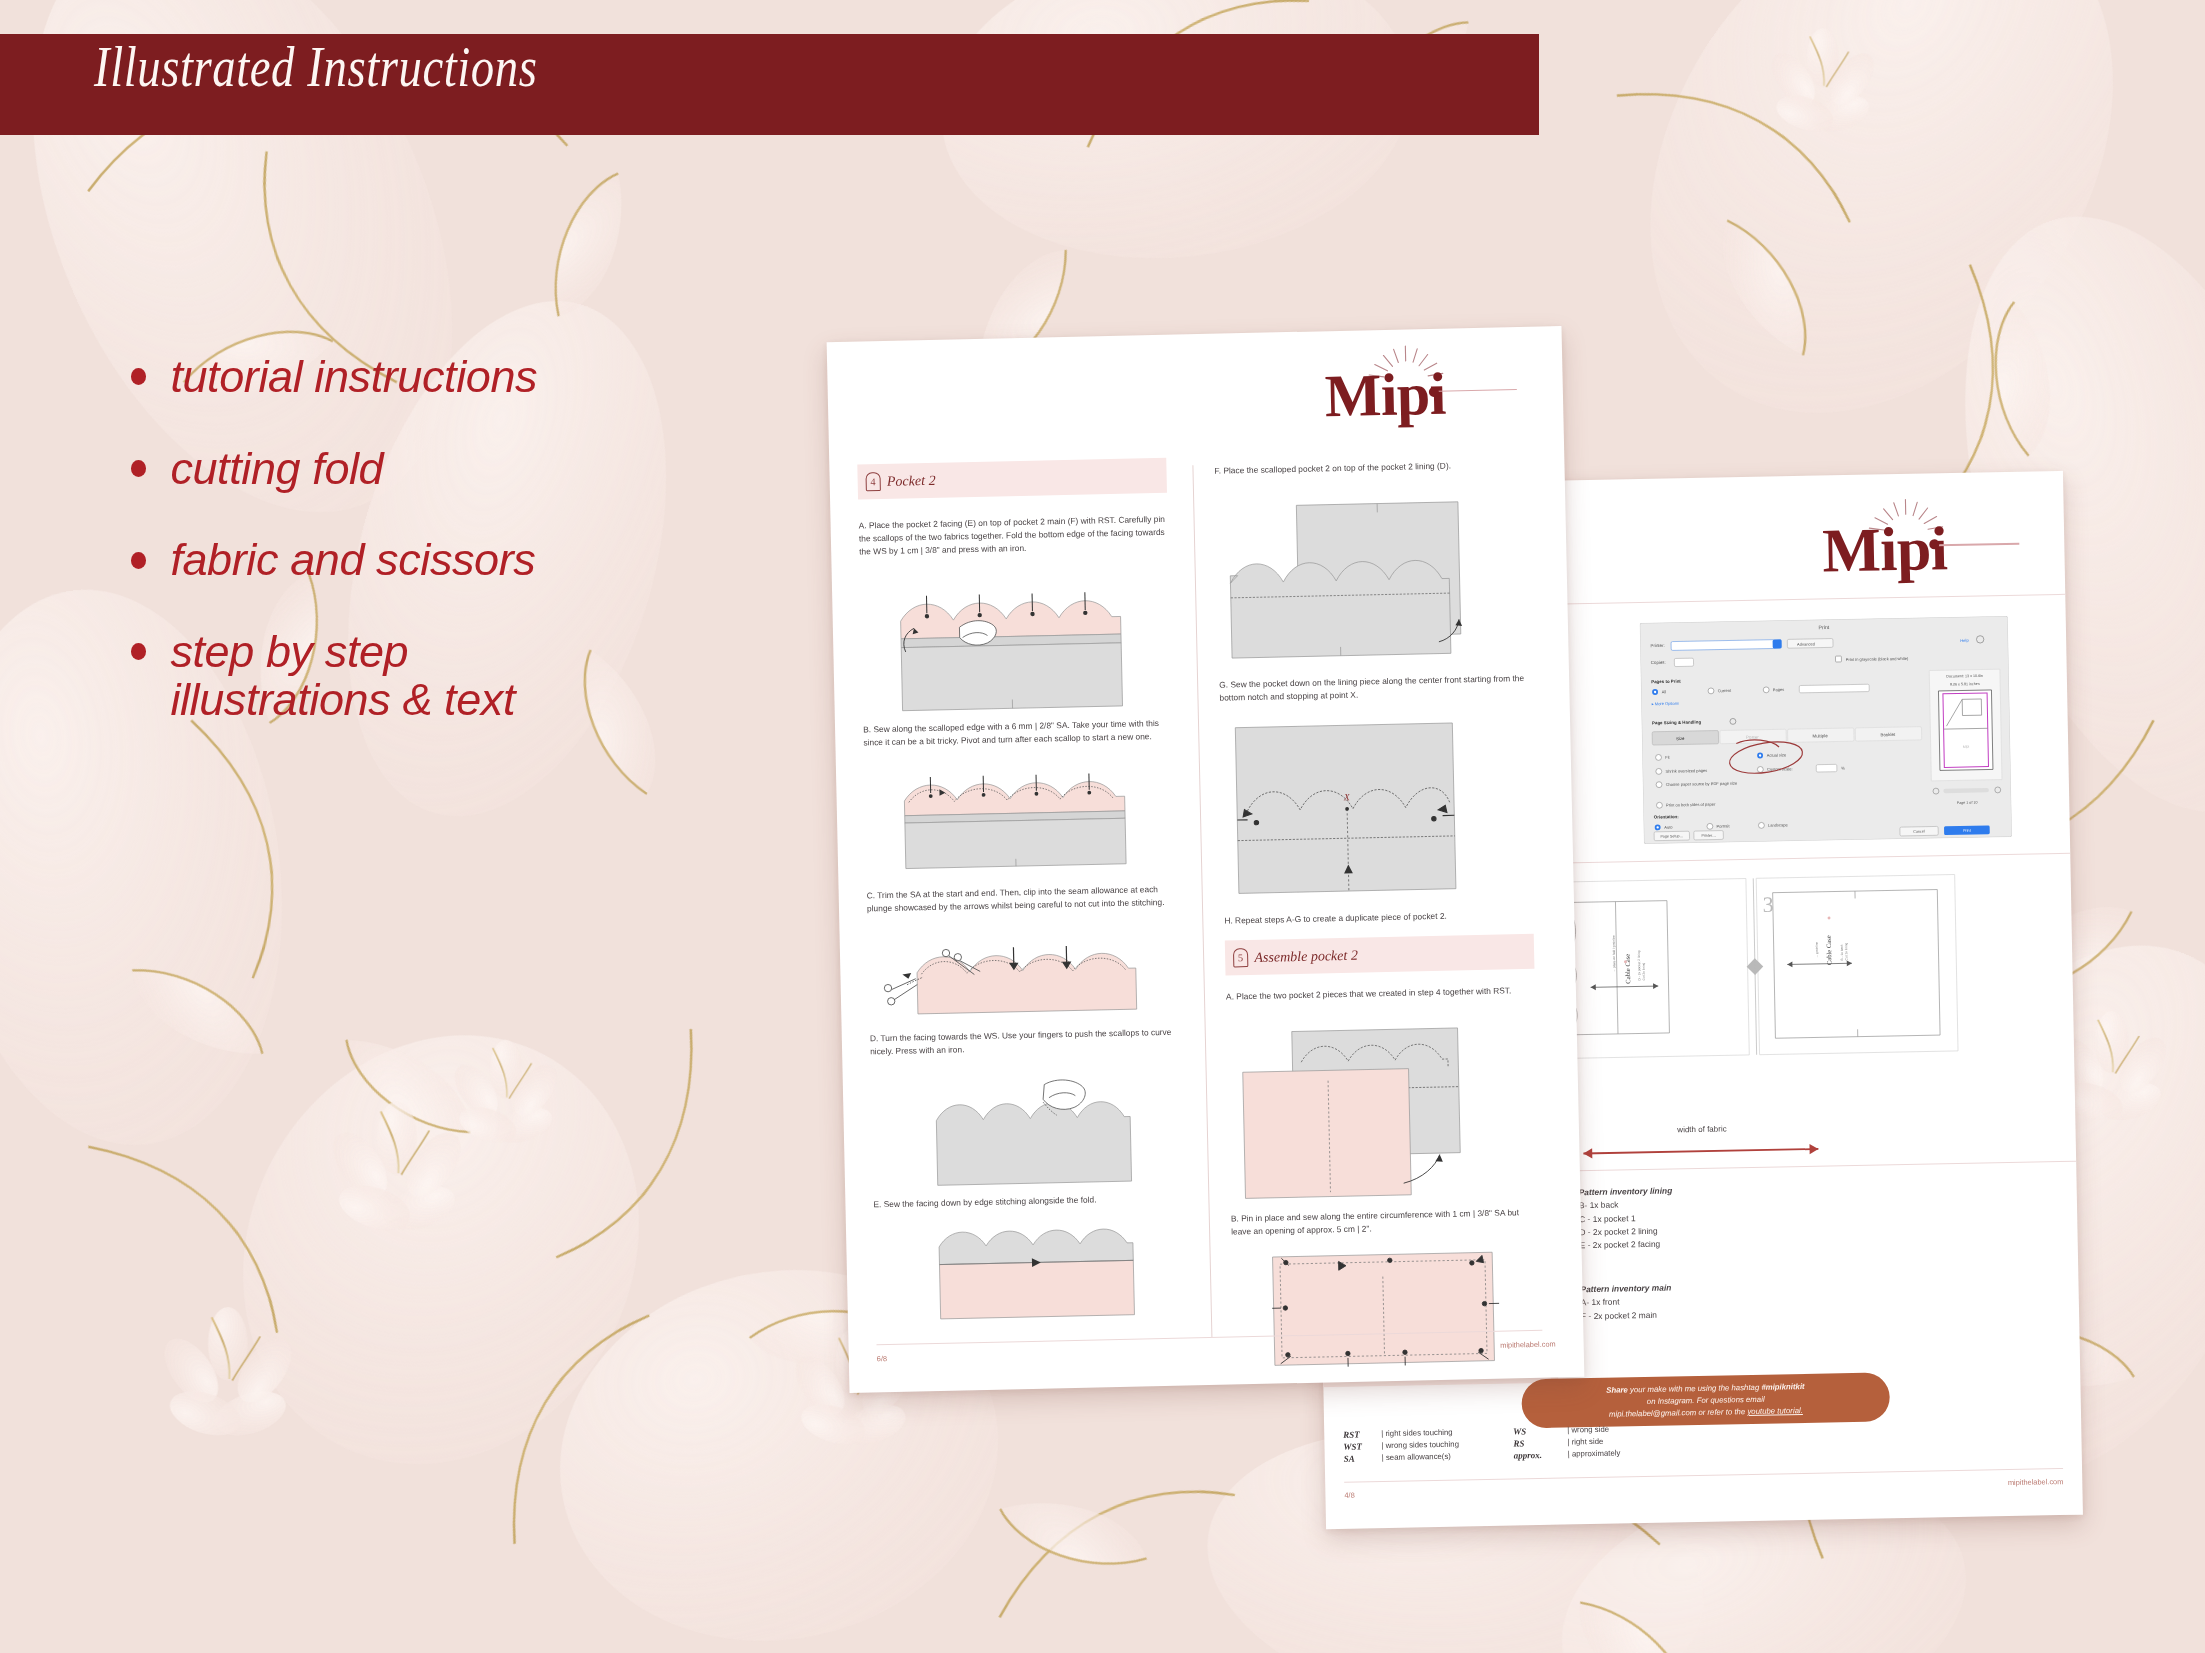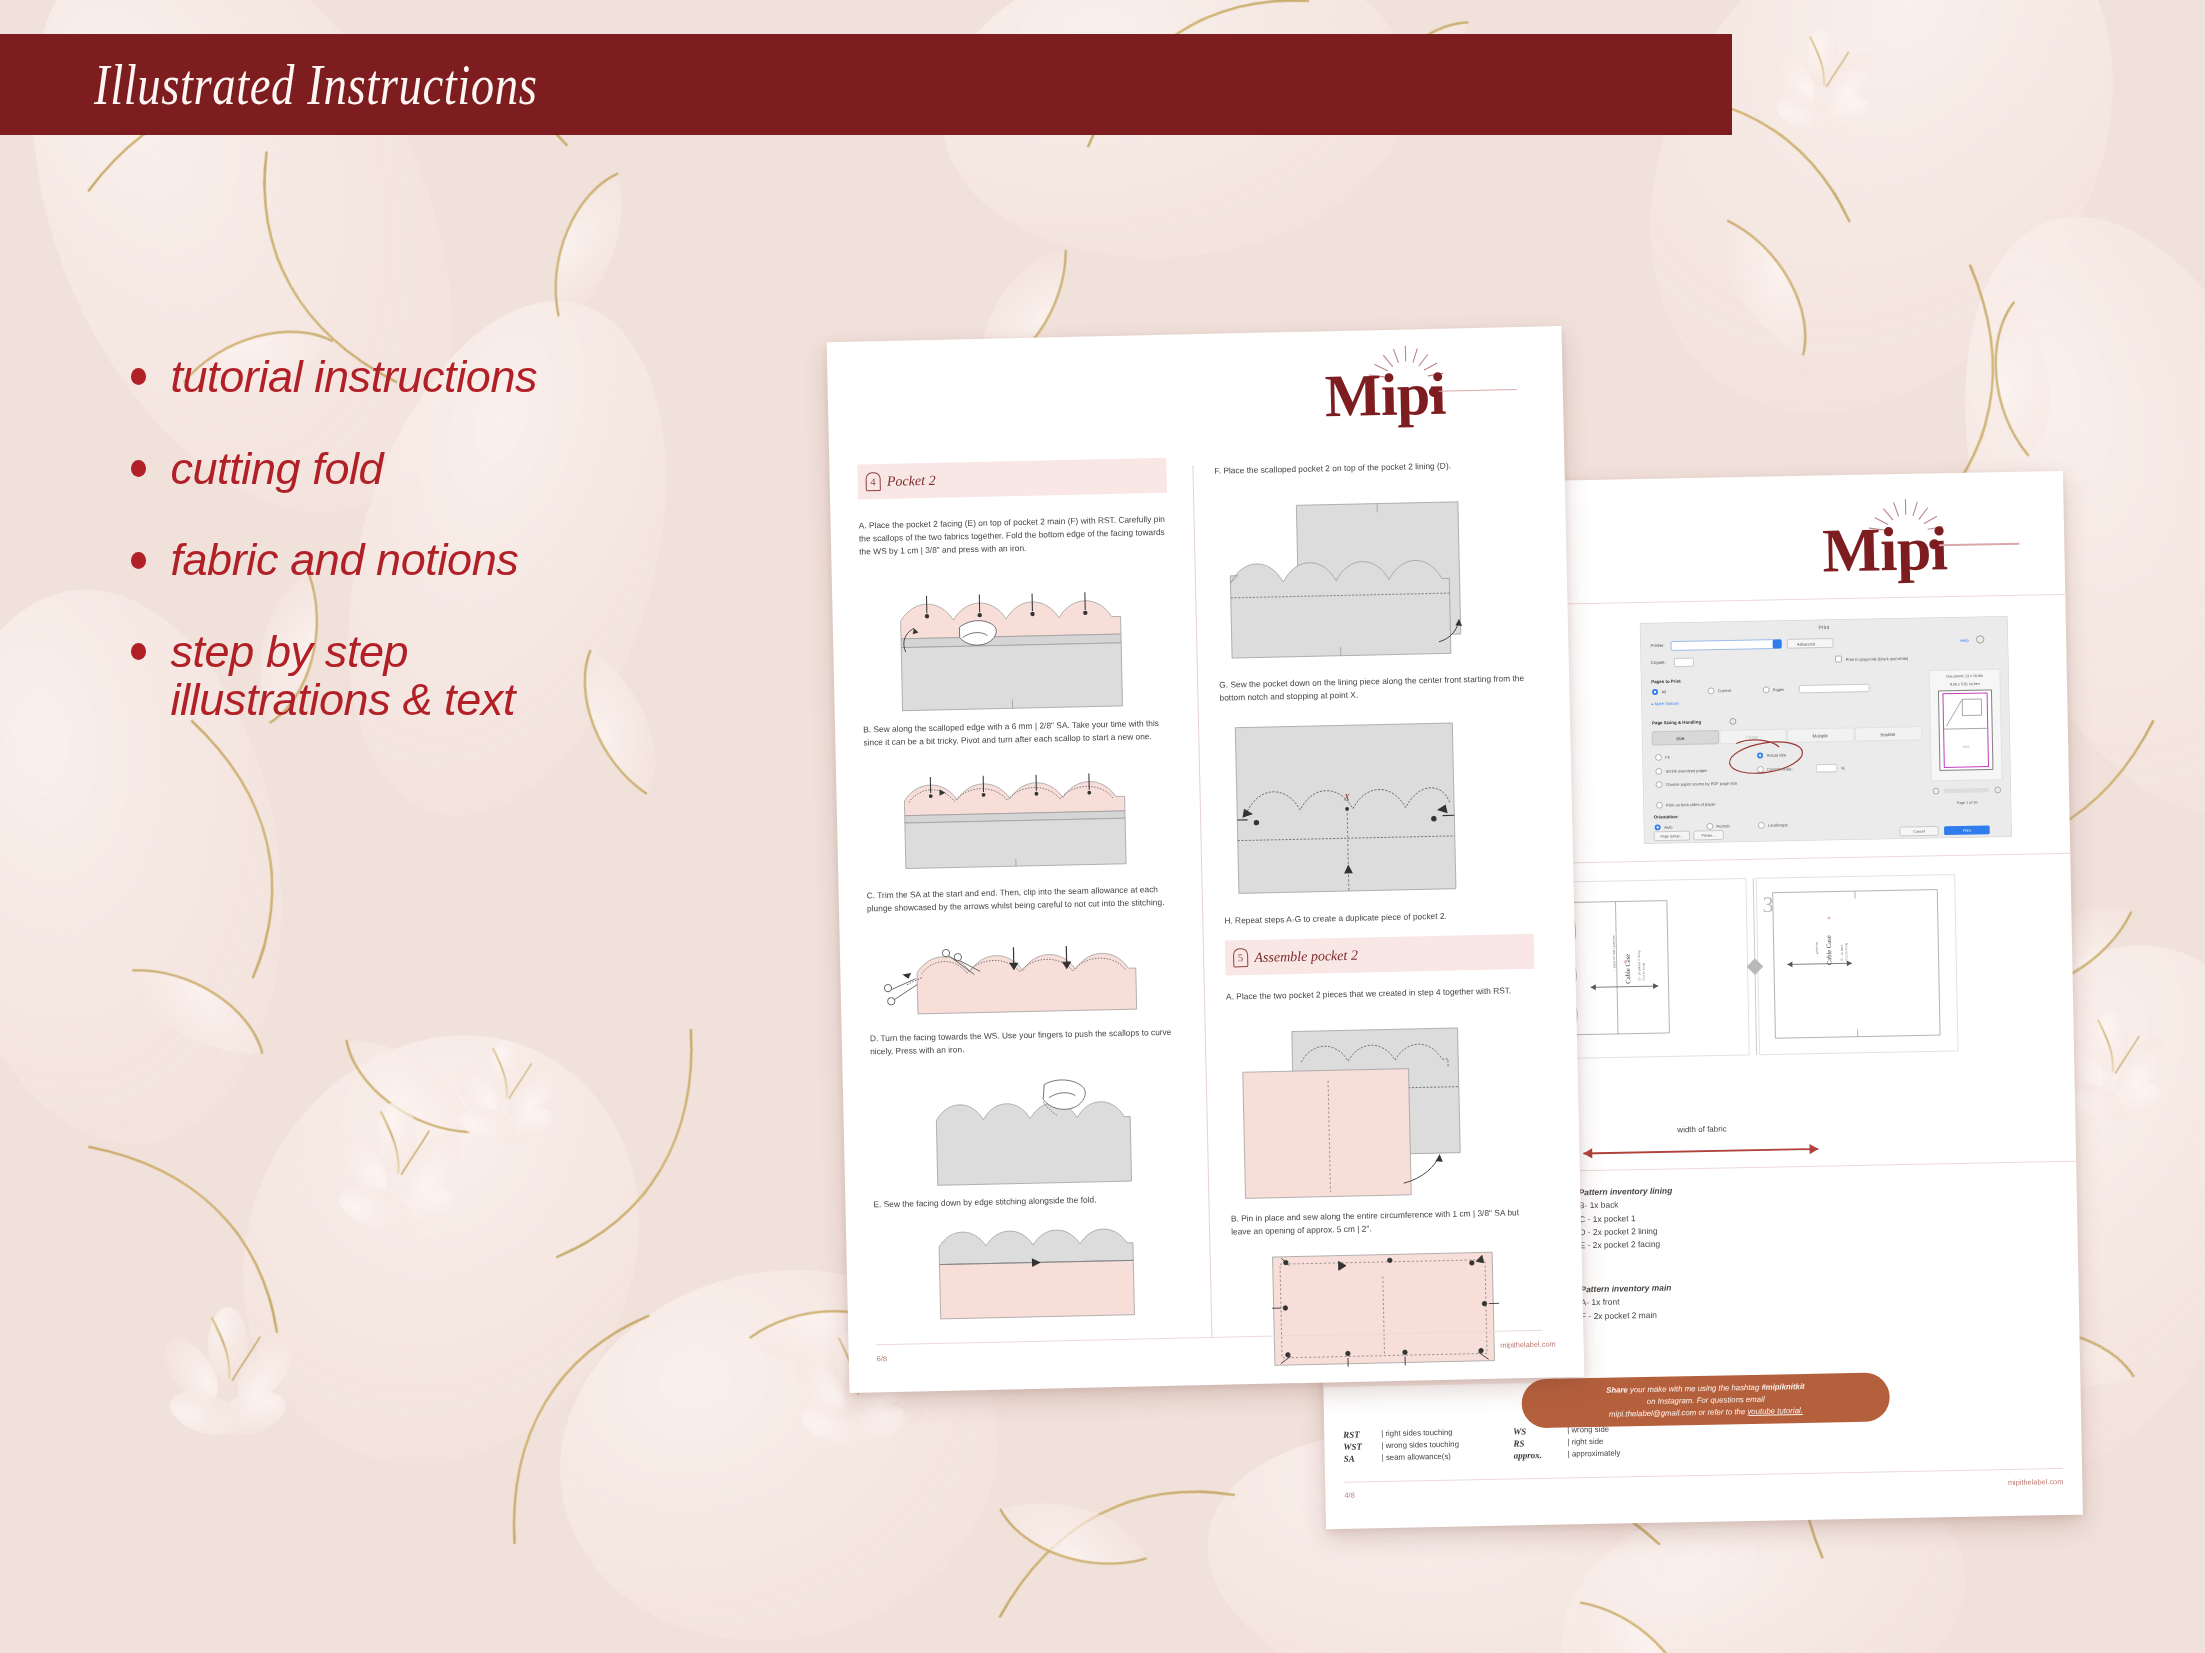--- a/index.html
+++ b/index.html
@@ -11,22 +11,22 @@
   }
 
   
   #bg { position:absolute; inset:0; background:
         radial-gradient(circle at 15% 25%, #f7ebe7 0%, #f1dfdb 45%, #eedad5 100%);
         overflow:hidden; }
   #bg svg { position:absolute; inset:0; width:2205px; height:1654px; }
 
   
   #title-bar {
-    position:absolute; left:0; top:34px; width:1732px; height:101px;
-    background:#7d1d20; display:flex; align-items:center;
+    position:absolute; left:0; top:34px; width:1539px; height:101px;
+    background:#7d1d20; display:flex; 
   }
   #title-bar .t {
     margin-left:94px; color:#fdf6f3;
     font-family:"Liberation Serif", serif; font-style:italic;
     font-size:57px; letter-spacing:0.7px; font-weight:400;
     transform:scaleX(0.82); transform-origin:left center;
   }
 
   
   #bullets { position:absolute; left:131px; top:353px; width:735px; }
@@ -198,21 +198,21 @@
   <div class="bl">
     <div class="dot"></div>
     <div class="txt">tutorial instructions</div>
   </div>
   <div class="bl">
     <div class="dot"></div>
     <div class="txt">cutting fold</div>
   </div>
   <div class="bl">
     <div class="dot"></div>
-    <div class="txt">fabric and notions</div>
+    <div class="txt">fabric and scissors</div>
   </div>
   <div class="bl">
     <div class="dot"></div>
     <div class="txt" style="white-space:pre-line">step by step
 illustrations &amp; text</div>
   </div>
 </div>
 
 <div id="sheet-back" class="sheet">
   <div class="pg">

